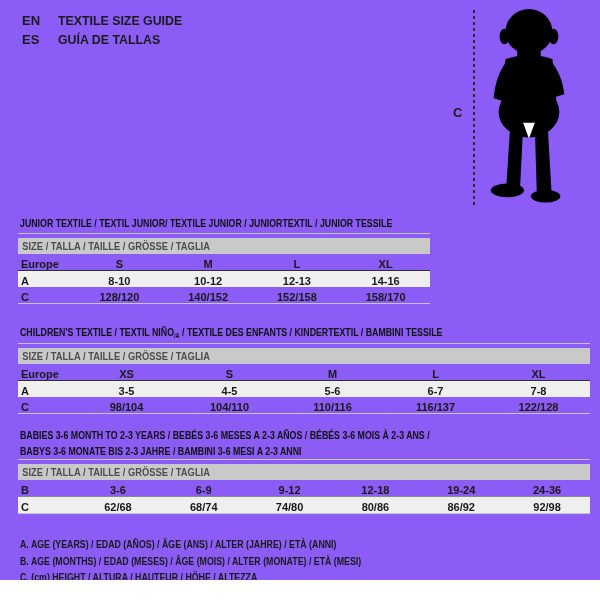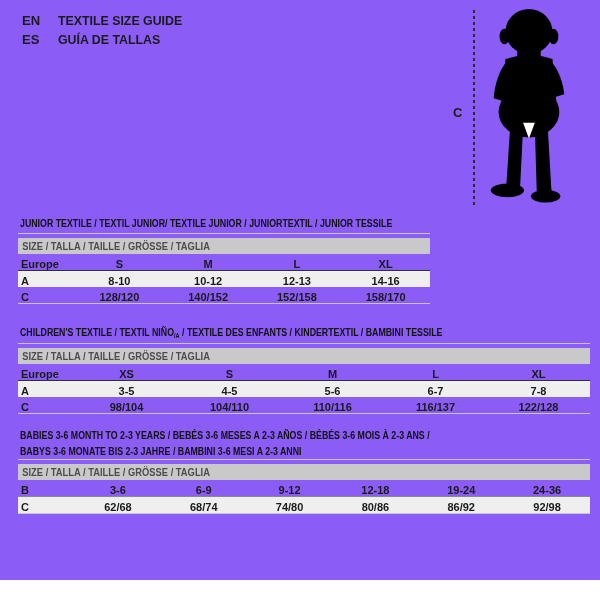--- a/index.html
+++ b/index.html
@@ -171,14 +171,19 @@
       <span class="cell">62/68</span>
       <span class="cell">68/74</span>
       <span class="cell">74/80</span>
       <span class="cell">80/86</span>
       <span class="cell">86/92</span>
       <span class="cell">92/98</span>
     </div>
     <div class="hairline"></div>
   </div>
 
+  <div class="footnotes">
+    <div class="footnote">A. AGE (YEARS) / EDAD (AÑOS) / ÂGE (ANS) / ALTER (JAHRE) / ETÀ (ANNI)</div>
+    <div class="footnote">B. AGE (MONTHS) / EDAD (MESES) / ÂGE (MOIS) / ALTER (MONATE) / ETÀ (MESI)</div>
+    <div class="footnote">C. (cm) HEIGHT / ALTURA / HAUTEUR / HÖHE / ALTEZZA</div>
+  </div>
 
 </div>
 
 </body></html>

